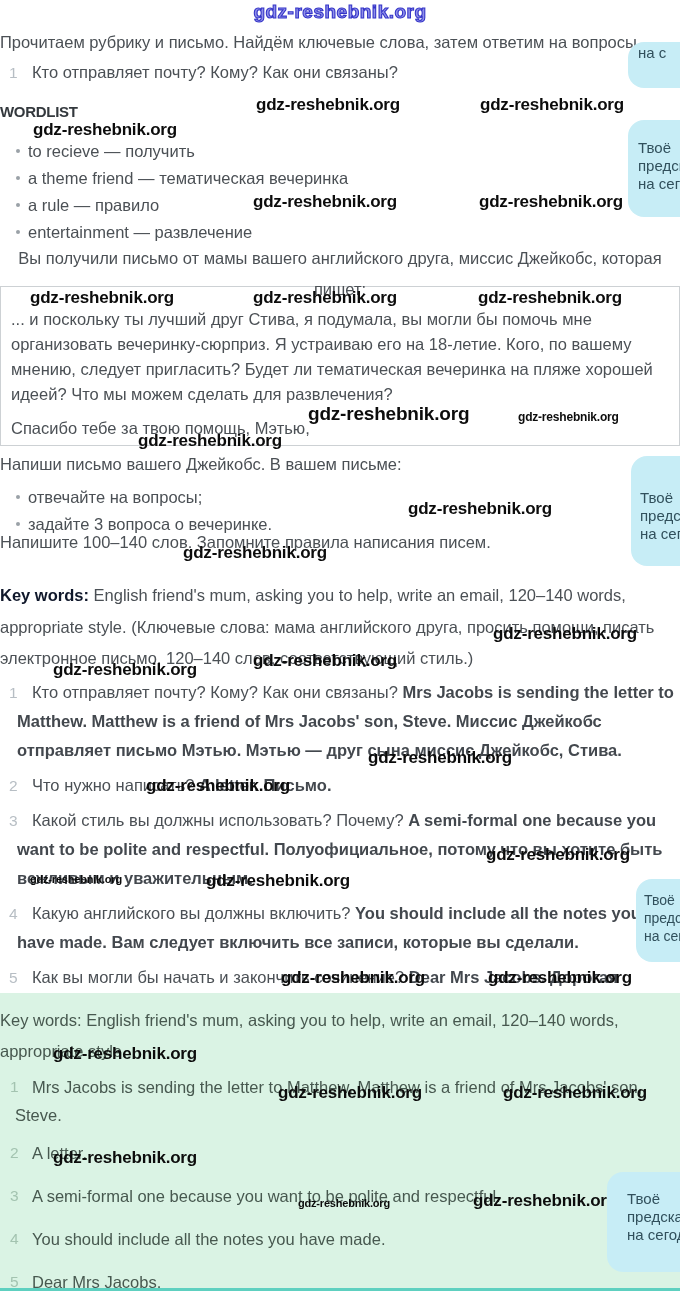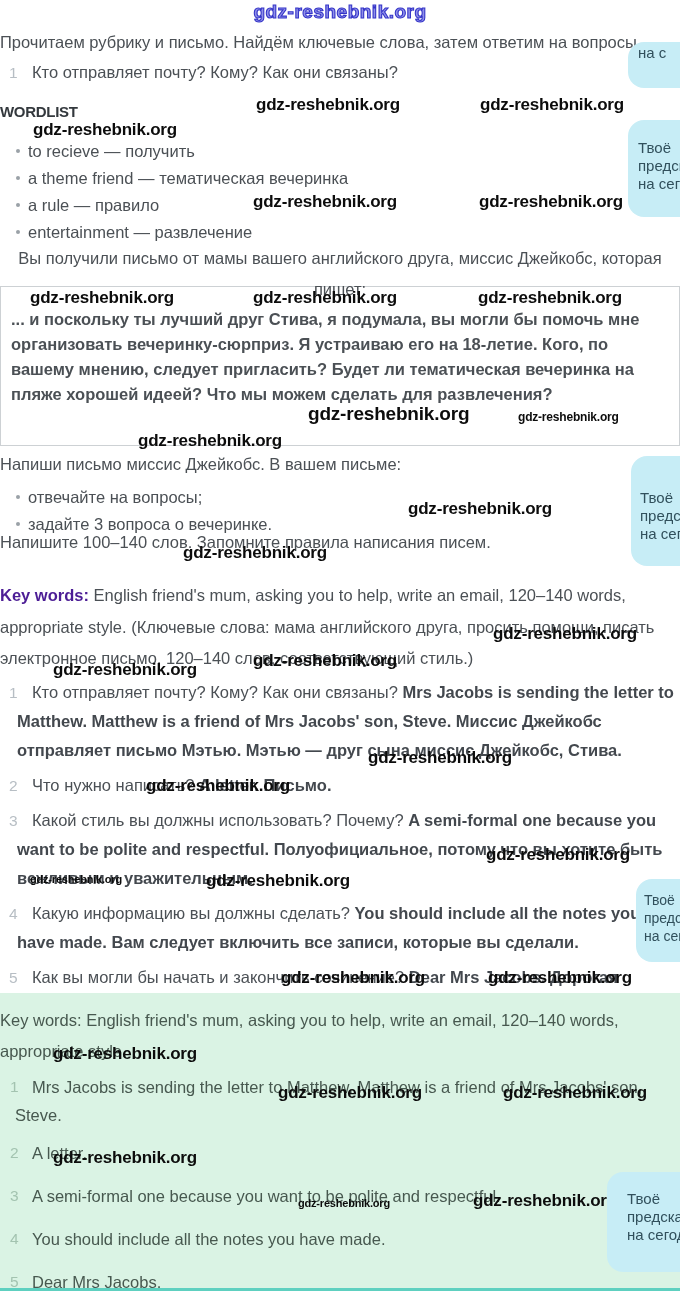--- a/index.html
+++ b/index.html
@@ -38,21 +38,21 @@
   
   .letter-box{
     position:absolute;left:0;right:0;top:286px;height:160px;
     border:1px solid #cdd1d4;background:#fff;box-sizing:border-box;
     padding:20px 10px 0 10px;
   }
   .letter-box p{margin:0;font-size:16.5px;line-height:25px;}
   .letter-box .sig{margin-top:9px;}
   
   .kw{font-size:16.5px;line-height:31.5px;margin:0;}
-  .kw b{color:#4c1d95;}
+  .kw b{color:#0f172a;}
   
   .green{
     position:absolute;left:0;right:0;top:993px;bottom:0;
     background:#daf3e4;color:#47584f;z-index:1;
   }
   .green .kw2{font-size:16.5px;line-height:31px;margin:12px 0 0 0;padding:0;}
   .green .numlist{margin-top:6px;}
   .green .numlist li{line-height:28px;margin-bottom:15px;padding-left:15px;text-indent:17px;}
   .green .numlist li.two{margin-bottom:10px;}
   .green .numlist .num{color:#a3c3b0;left:10px;}
@@ -82,38 +82,39 @@
 <h3 class="wordlist-h abs content" style="top:103px;">WORDLIST</h3>
 <ul class="bullets abs content" style="top:141px;" id="wordlist-items">
     <li>to recieve — получить</li>
     <li>a theme friend — тематическая вечеринка</li>
     <li>a rule — правило</li>
     <li>entertainment — развлечение</li>
   </ul>
 
 <p class="para abs content" style="top:243px;line-height:31px;text-align:center;">Вы получили письмо от мамы вашего английского друга, миссис Джейкобс, которая пишет:</p>
 
-<div class="letter-box" style="border-color: rgb(205, 209, 212); font-weight: bold;">
+<div class="letter-box" style="border-color: rgb(205, 209, 212);">
   <p>... и поскольку ты лучший друг Стива, я подумала, вы могли бы помочь мне организовать вечеринку-сюрприз. Я устраиваю его на 18-летие. Кого, по вашему мнению, следует пригласить? Будет ли тематическая вечеринка на пляже хорошей идеей? Что мы можем сделать для развлечения?</p>
+  <p class="sig">Спасибо тебе за твою помощь, Мэтью,</p>
 </div>
 
-<p class="para abs content" style="top:453px;line-height:22px;">Напиши письмо миссис Джейкобс. В вашем письме:</p>
+<p class="para abs content" style="top:453px;line-height:22px;">Напиши письмо вашего Джейкобс. В вашем письме:</p>
 <ul class="bullets abs content" style="top:487px;" id="task-bullets">
     <li>отвечайте на вопросы;</li>
     <li>задайте 3 вопроса о вечеринке.</li>
   </ul>
 <p class="para abs content" style="top:531px;line-height:22px;">Напишите 100–140 слов. Запомните правила написания писем.</p>
 
 <p class="kw abs content" style="top:580px;"><b>Key words:</b> <span>English friend's mum, asking you to help, write an email, 120–140 words, appropriate style. (Ключевые слова: мама английского друга, просить помощи, писать электронное письмо, 120–140 слов, соответствующий стиль.)</span></p>
 
 <ol class="numlist abs content" style="top:678px;" id="qa-list">
     <li><span class="num" style="color: rgb(183, 190, 196);">1</span><span>Кто отправляет почту? Кому? Как они связаны?</span> <b>Mrs Jacobs is sending the letter to Matthew. Matthew is a friend of Mrs Jacobs' son, Steve. Миссис Джейкобс отправляет письмо Мэтью. Мэтью — друг сына миссис Джейкобс, Стива.</b></li>
     <li><span class="num" style="color: rgb(183, 190, 196);">2</span><span>Что нужно написать?</span> <b>A letter. Письмо.</b></li>
     <li><span class="num" style="color: rgb(183, 190, 196);">3</span><span>Какой стиль вы должны использовать? Почему?</span> <b>A semi-formal one because you want to be polite and respectful. Полуофициальное, потому что вы хотите быть вежливым и уважительным.</b></li>
-    <li><span class="num" style="color: rgb(183, 190, 196);">4</span><span>Какую информацию вы должны сделать?</span> <b>You should include all the notes you have made. Вам следует включить все записи, которые вы сделали.</b></li>
+    <li><span class="num" style="color: rgb(183, 190, 196);">4</span><span>Какую английского вы должны включить?</span> <b>You should include all the notes you have made. Вам следует включить все записи, которые вы сделали.</b></li>
     <li><span class="num" style="color: rgb(183, 190, 196);">5</span><span>Как вы могли бы начать и закончить сочинение?</span> <b>Dear Mrs Jacobs. Дорогая миссис Джейкобс.</b></li>
   </ol>
 
 <div class="green" style="background: rgb(218, 243, 228);">
   <p class="kw2">Key words: English friend's mum, asking you to help, write an email, 120–140 words, appropriate style.</p>
   <ol class="numlist" id="answers-list">
       <li class="two"><span class="num" style="color: rgb(163, 195, 176);">1</span><span>Mrs Jacobs is sending the letter to Matthew. Matthew is a friend of Mrs Jacobs' son, Steve.</span></li>
       <li><span class="num" style="color: rgb(163, 195, 176);">2</span><span>A letter.</span></li>
       <li><span class="num" style="color: rgb(163, 195, 176);">3</span><span>A semi-formal one because you want to be polite and respectful.</span></li>
       <li><span class="num" style="color: rgb(163, 195, 176);">4</span><span>You should include all the notes you have made.</span></li>

